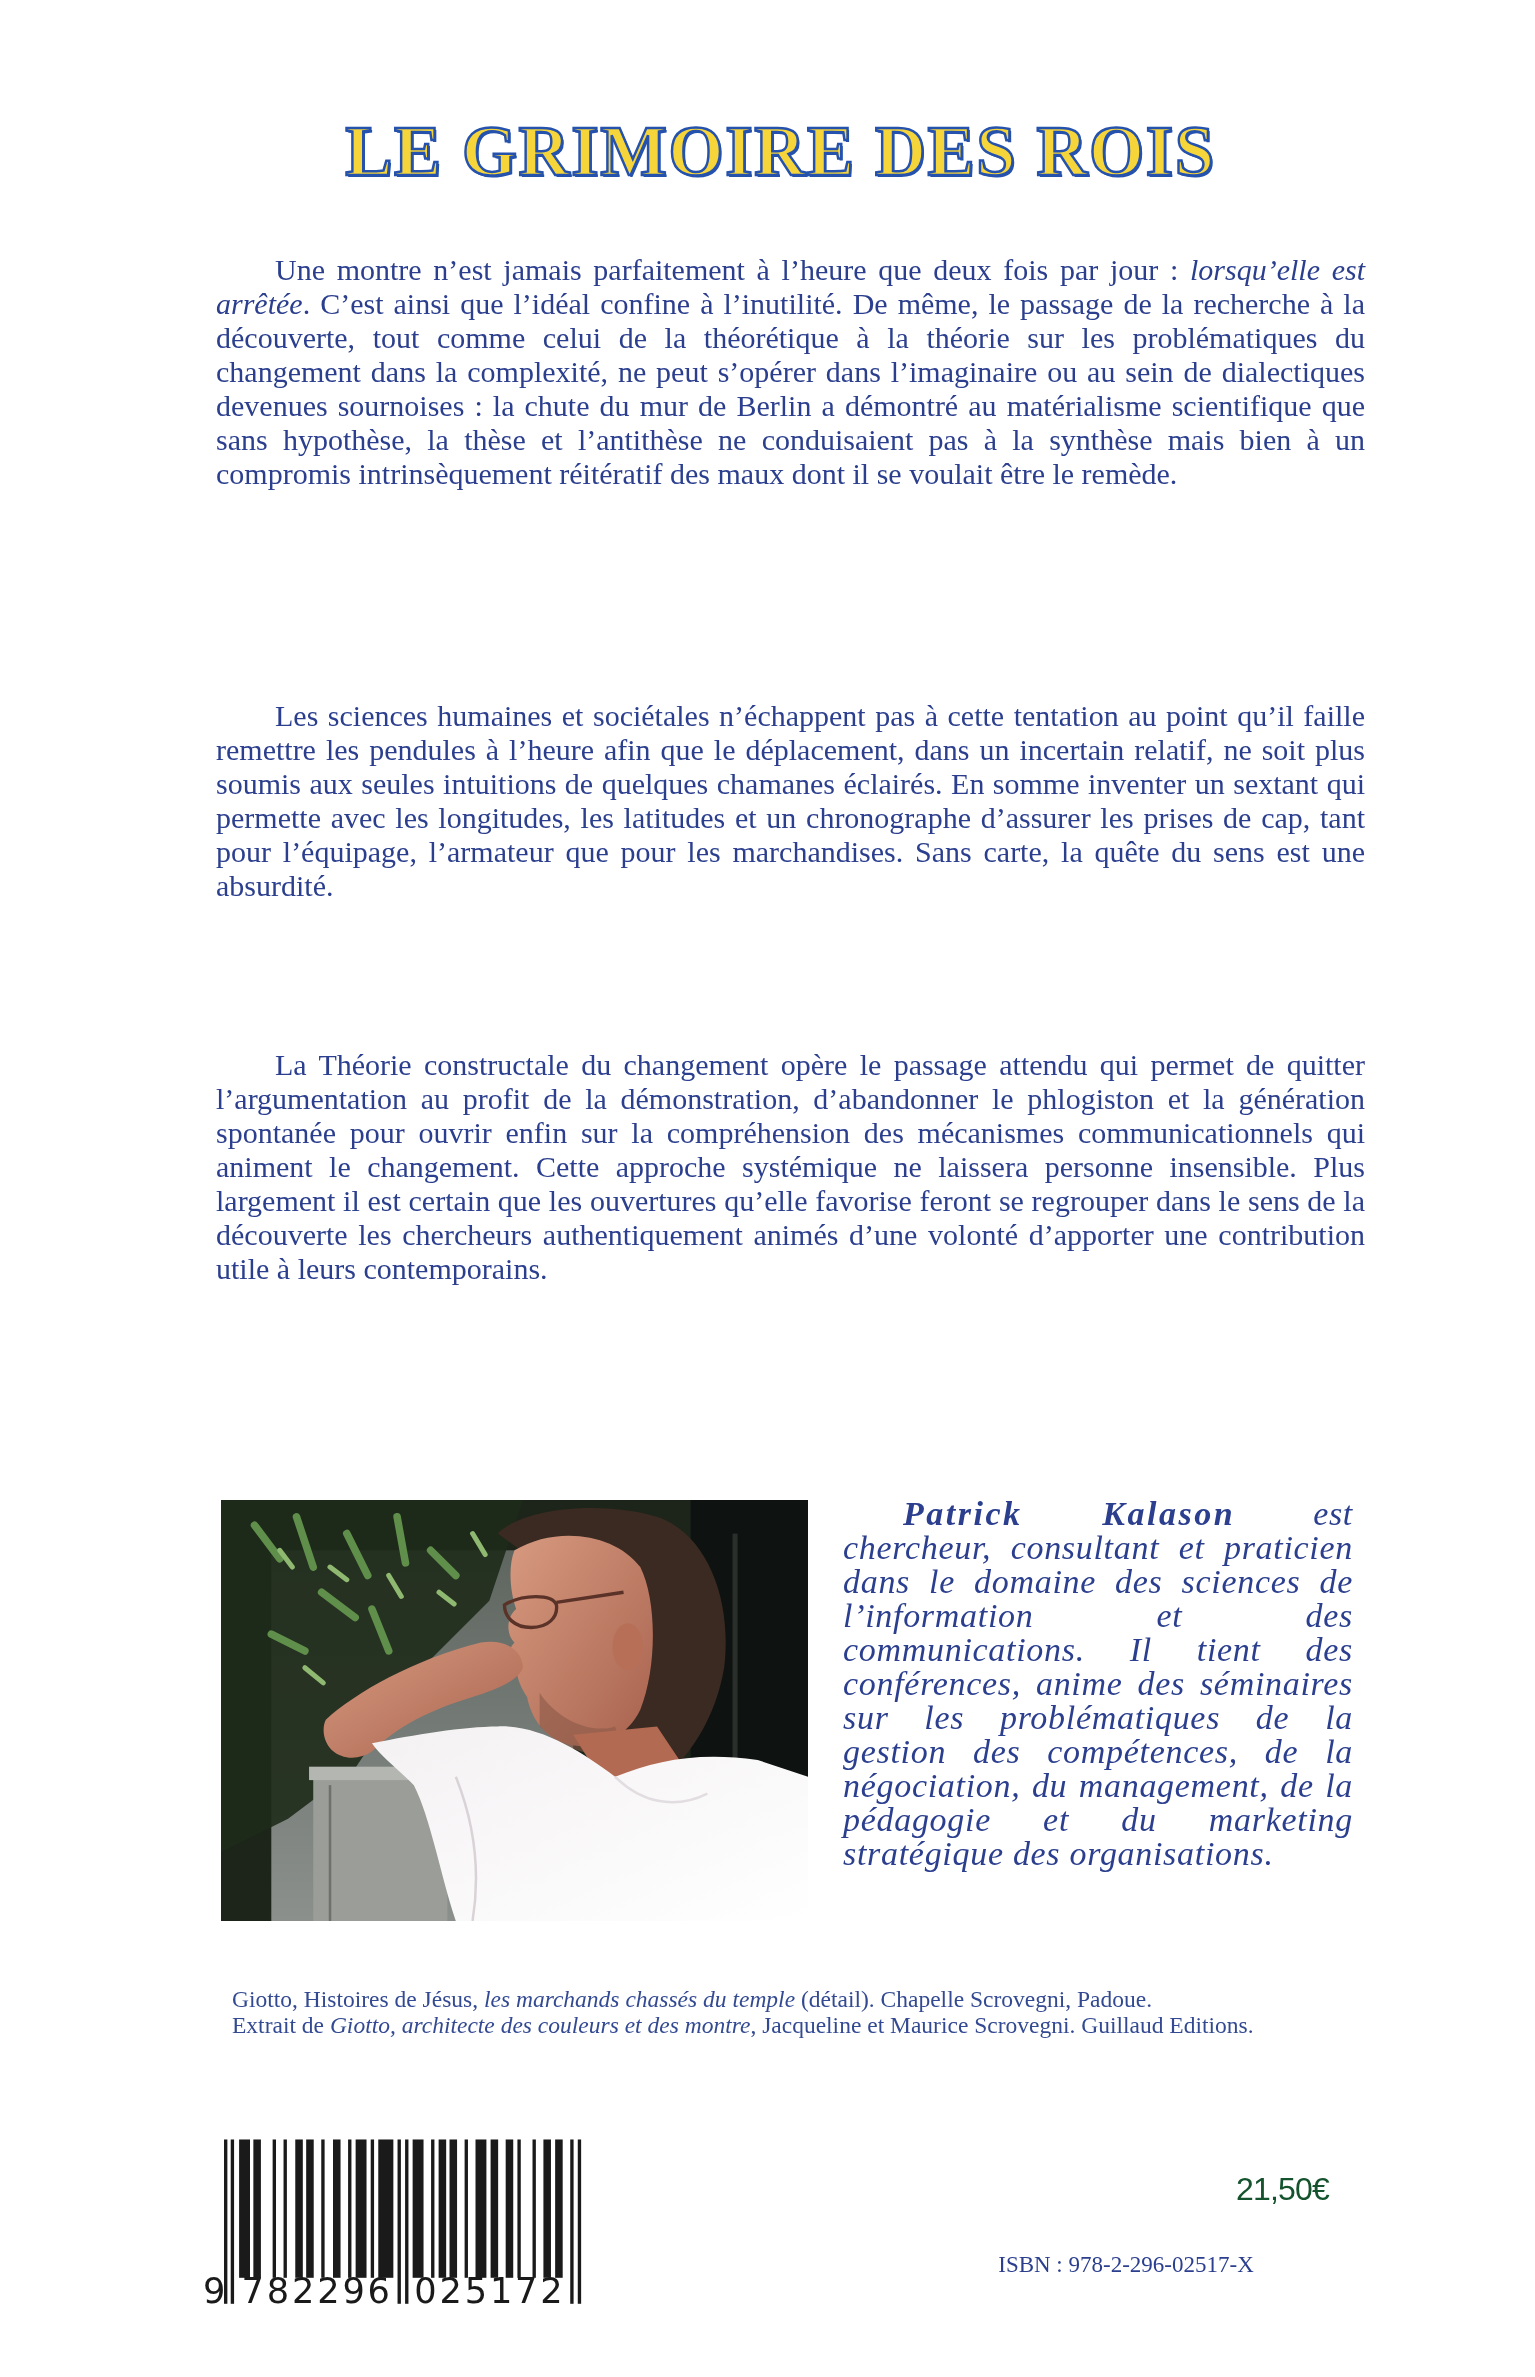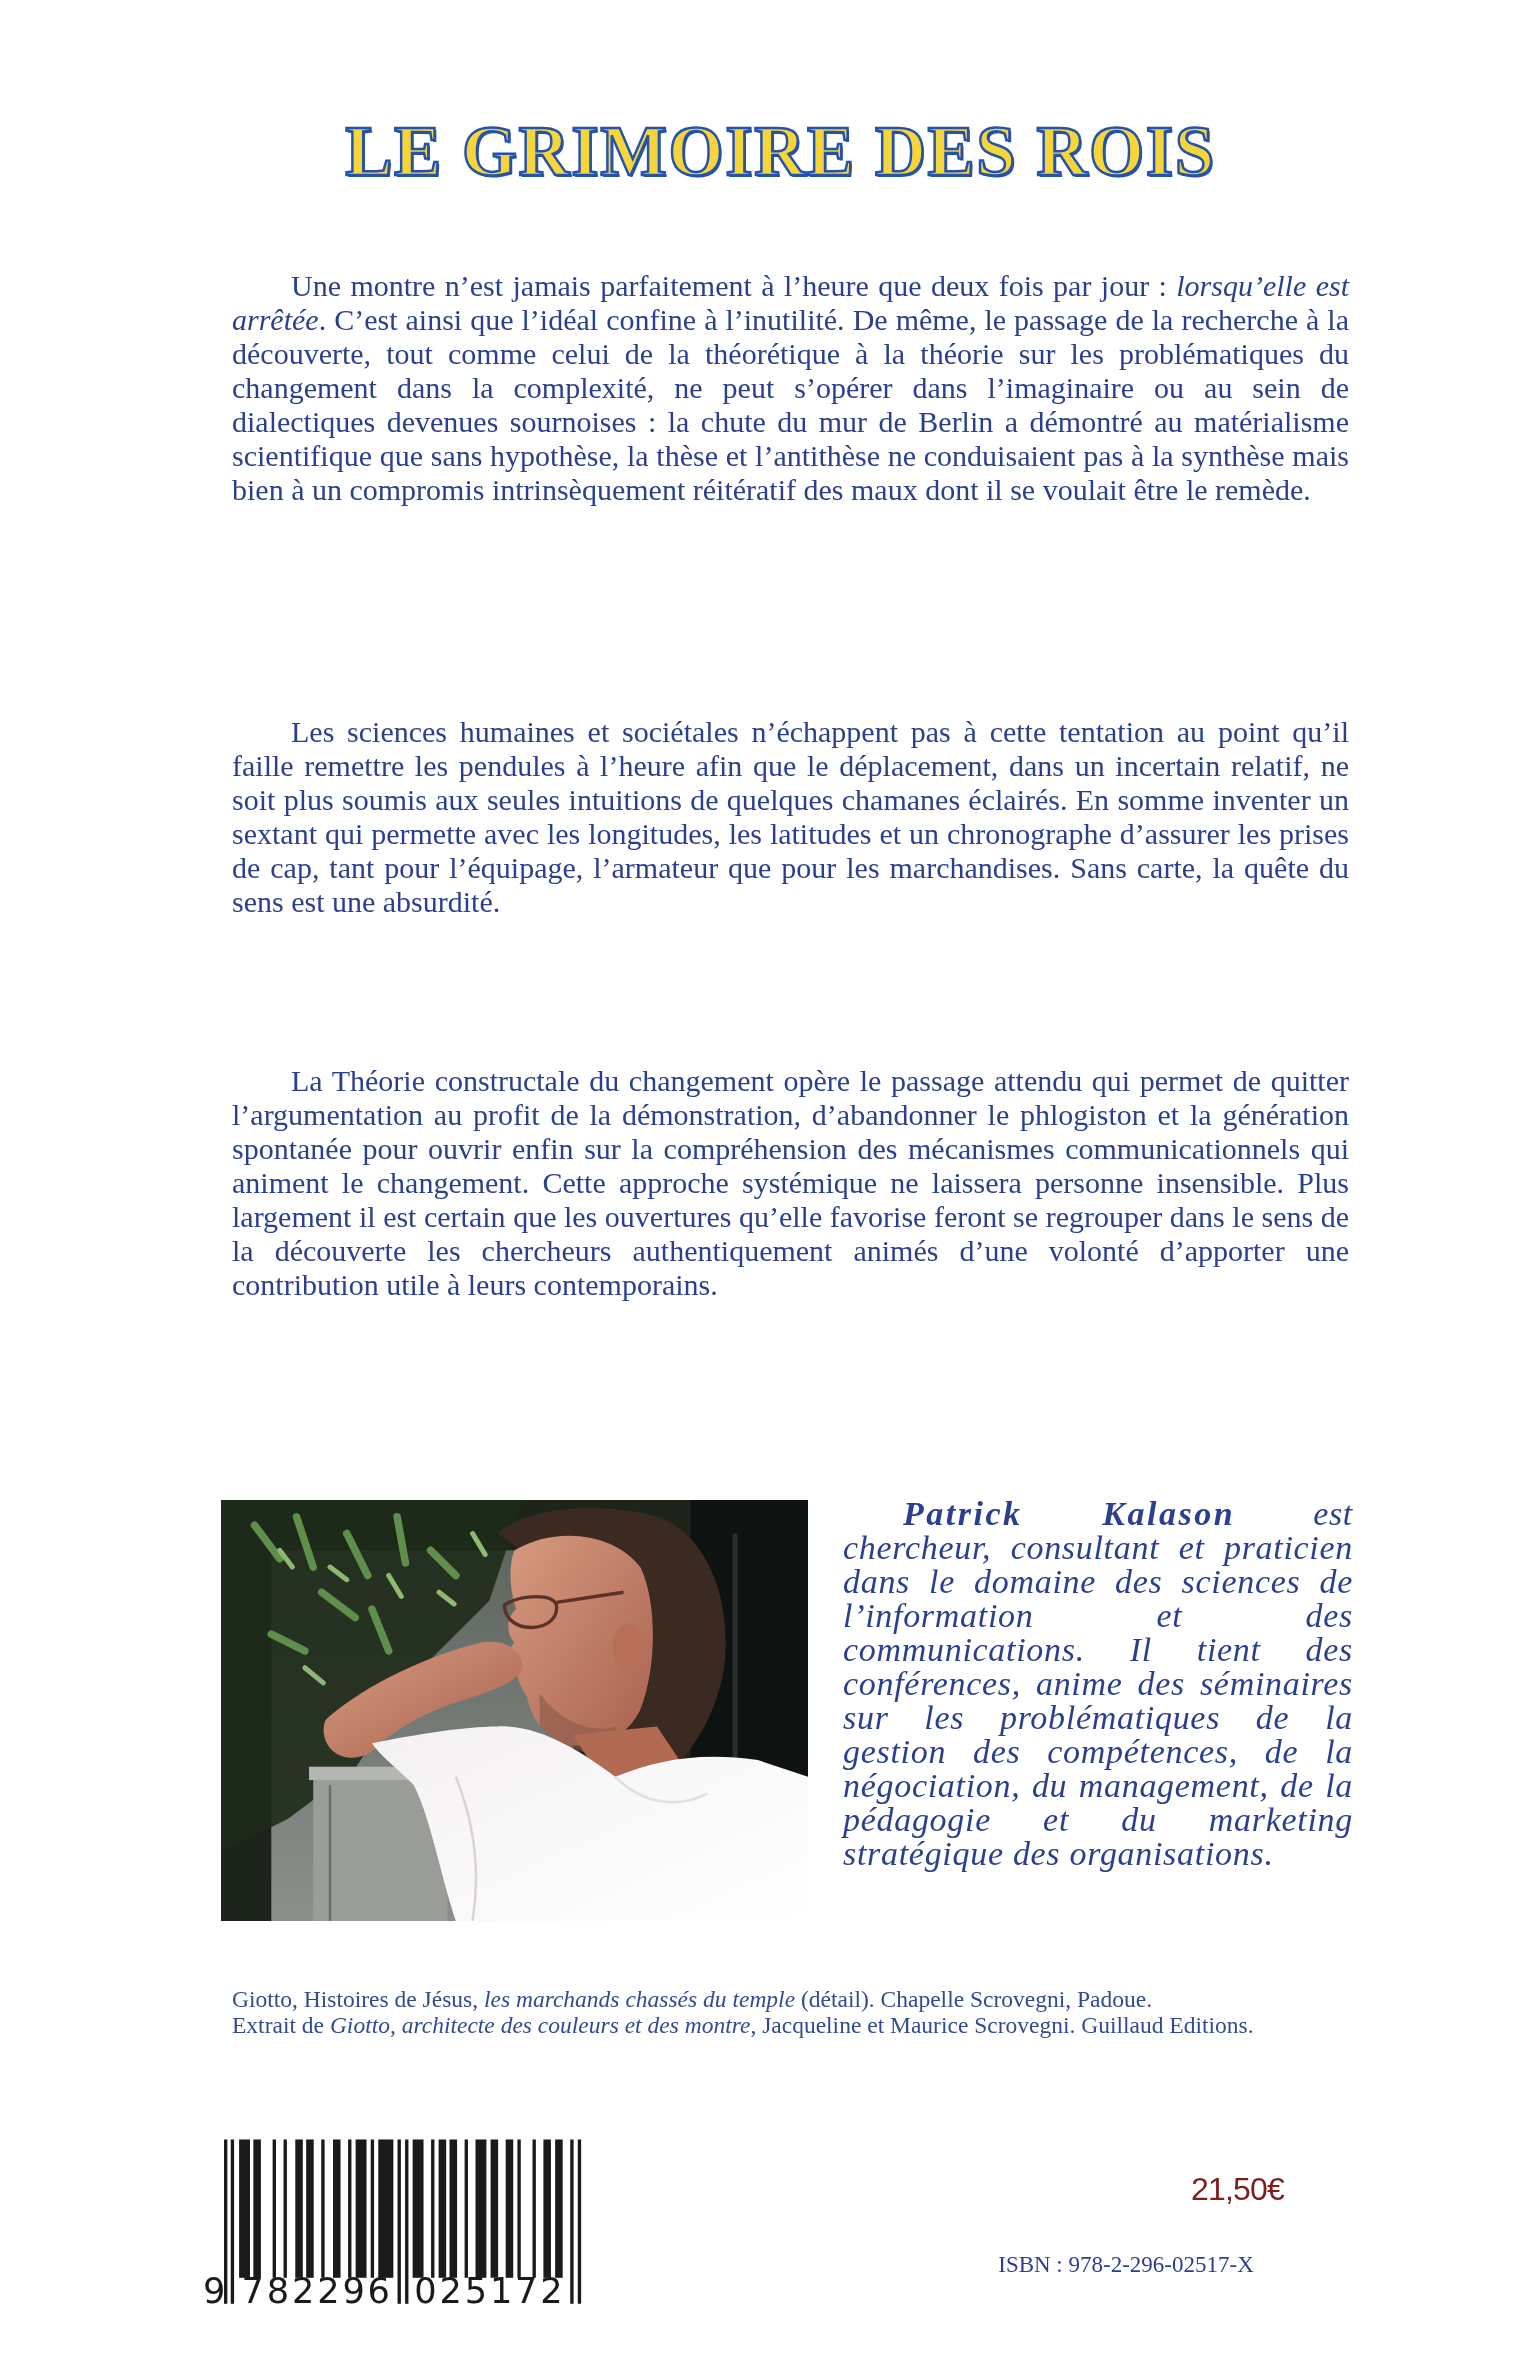--- a/index.html
+++ b/index.html
@@ -7,21 +7,21 @@
            font-family: "Liberation Serif", "DejaVu Serif", serif; color: #2b3f8e; }
 
     .title { position: absolute; left: 319px; top: 109px; width: 923px; text-align: center;
              font-family: "Liberation Serif", "DejaVu Serif", serif; font-weight: bold;
              font-size: 72px; line-height: 84px; letter-spacing: 1.7px; color: #f6d53a;
              -webkit-text-stroke: 2.5px #2552ad;
              text-shadow: 1.7px 1.7px 0 #2552ad; transform: scaleX(0.98); }
 
     .body-text { position: absolute; left: 216px; width: 1149px; font-size: 30px;
                  line-height: 34px; text-align: justify; }
-    .para { margin: 16px; text-indent: 59px; text-align: justify; }
+    .para { margin: 0; text-indent: 59px; text-align: justify; }
     .p1 { top: 253px; }
     .p2 { top: 699px; }
     .p3 { top: 1048px; }
     em { font-style: italic; }
 
     .photo { position: absolute; left: 221px; top: 1500px; width: 587px; height: 421px; overflow: hidden;
              background: #1c2419; }
     .photo svg { display: block; }
 
     .bio { position: absolute; left: 843px; top: 1497px; width: 510px; font-size: 34px;
@@ -29,23 +29,23 @@
            letter-spacing: 0.7px; }
     .bio strong { font-weight: bold; letter-spacing: 2.5px; }
 
     .caption { position: absolute; left: 232px; top: 1986px; width: 1151px; font-size: 23.5px;
                line-height: 26px; text-align: justify; color: #334a92; }
     .caption p { margin: 0; }
 
     .barcode { position: absolute; left: 193px; top: 2131px; width: 394px; height: 193px; }
     .barcode svg { display: block; }
 
-    .price { position: absolute; left: 1191px; top: 2171px; width: 138px; 
+    .price { position: absolute; left: 1191px; top: 2171px; width: 138px; text-align: right;
              font-family: "Liberation Sans", "DejaVu Sans", sans-serif; font-size: 32px;
-             line-height: 37px; color: #7f1d1d; letter-spacing: -0.8px; }
+             line-height: 37px; color: #14532d; letter-spacing: -0.8px; }
 
     .isbn { position: absolute; left: 923px; top: 2246px; width: 406px; text-align: center;
             font-family: "Liberation Serif", "DejaVu Serif", serif; font-size: 23px;
             line-height: 37px; color: #2b3f8e; }
   </style>
 </head>
 <body>
 
 <div class="title">LE GRIMOIRE DES ROIS</div>
 

